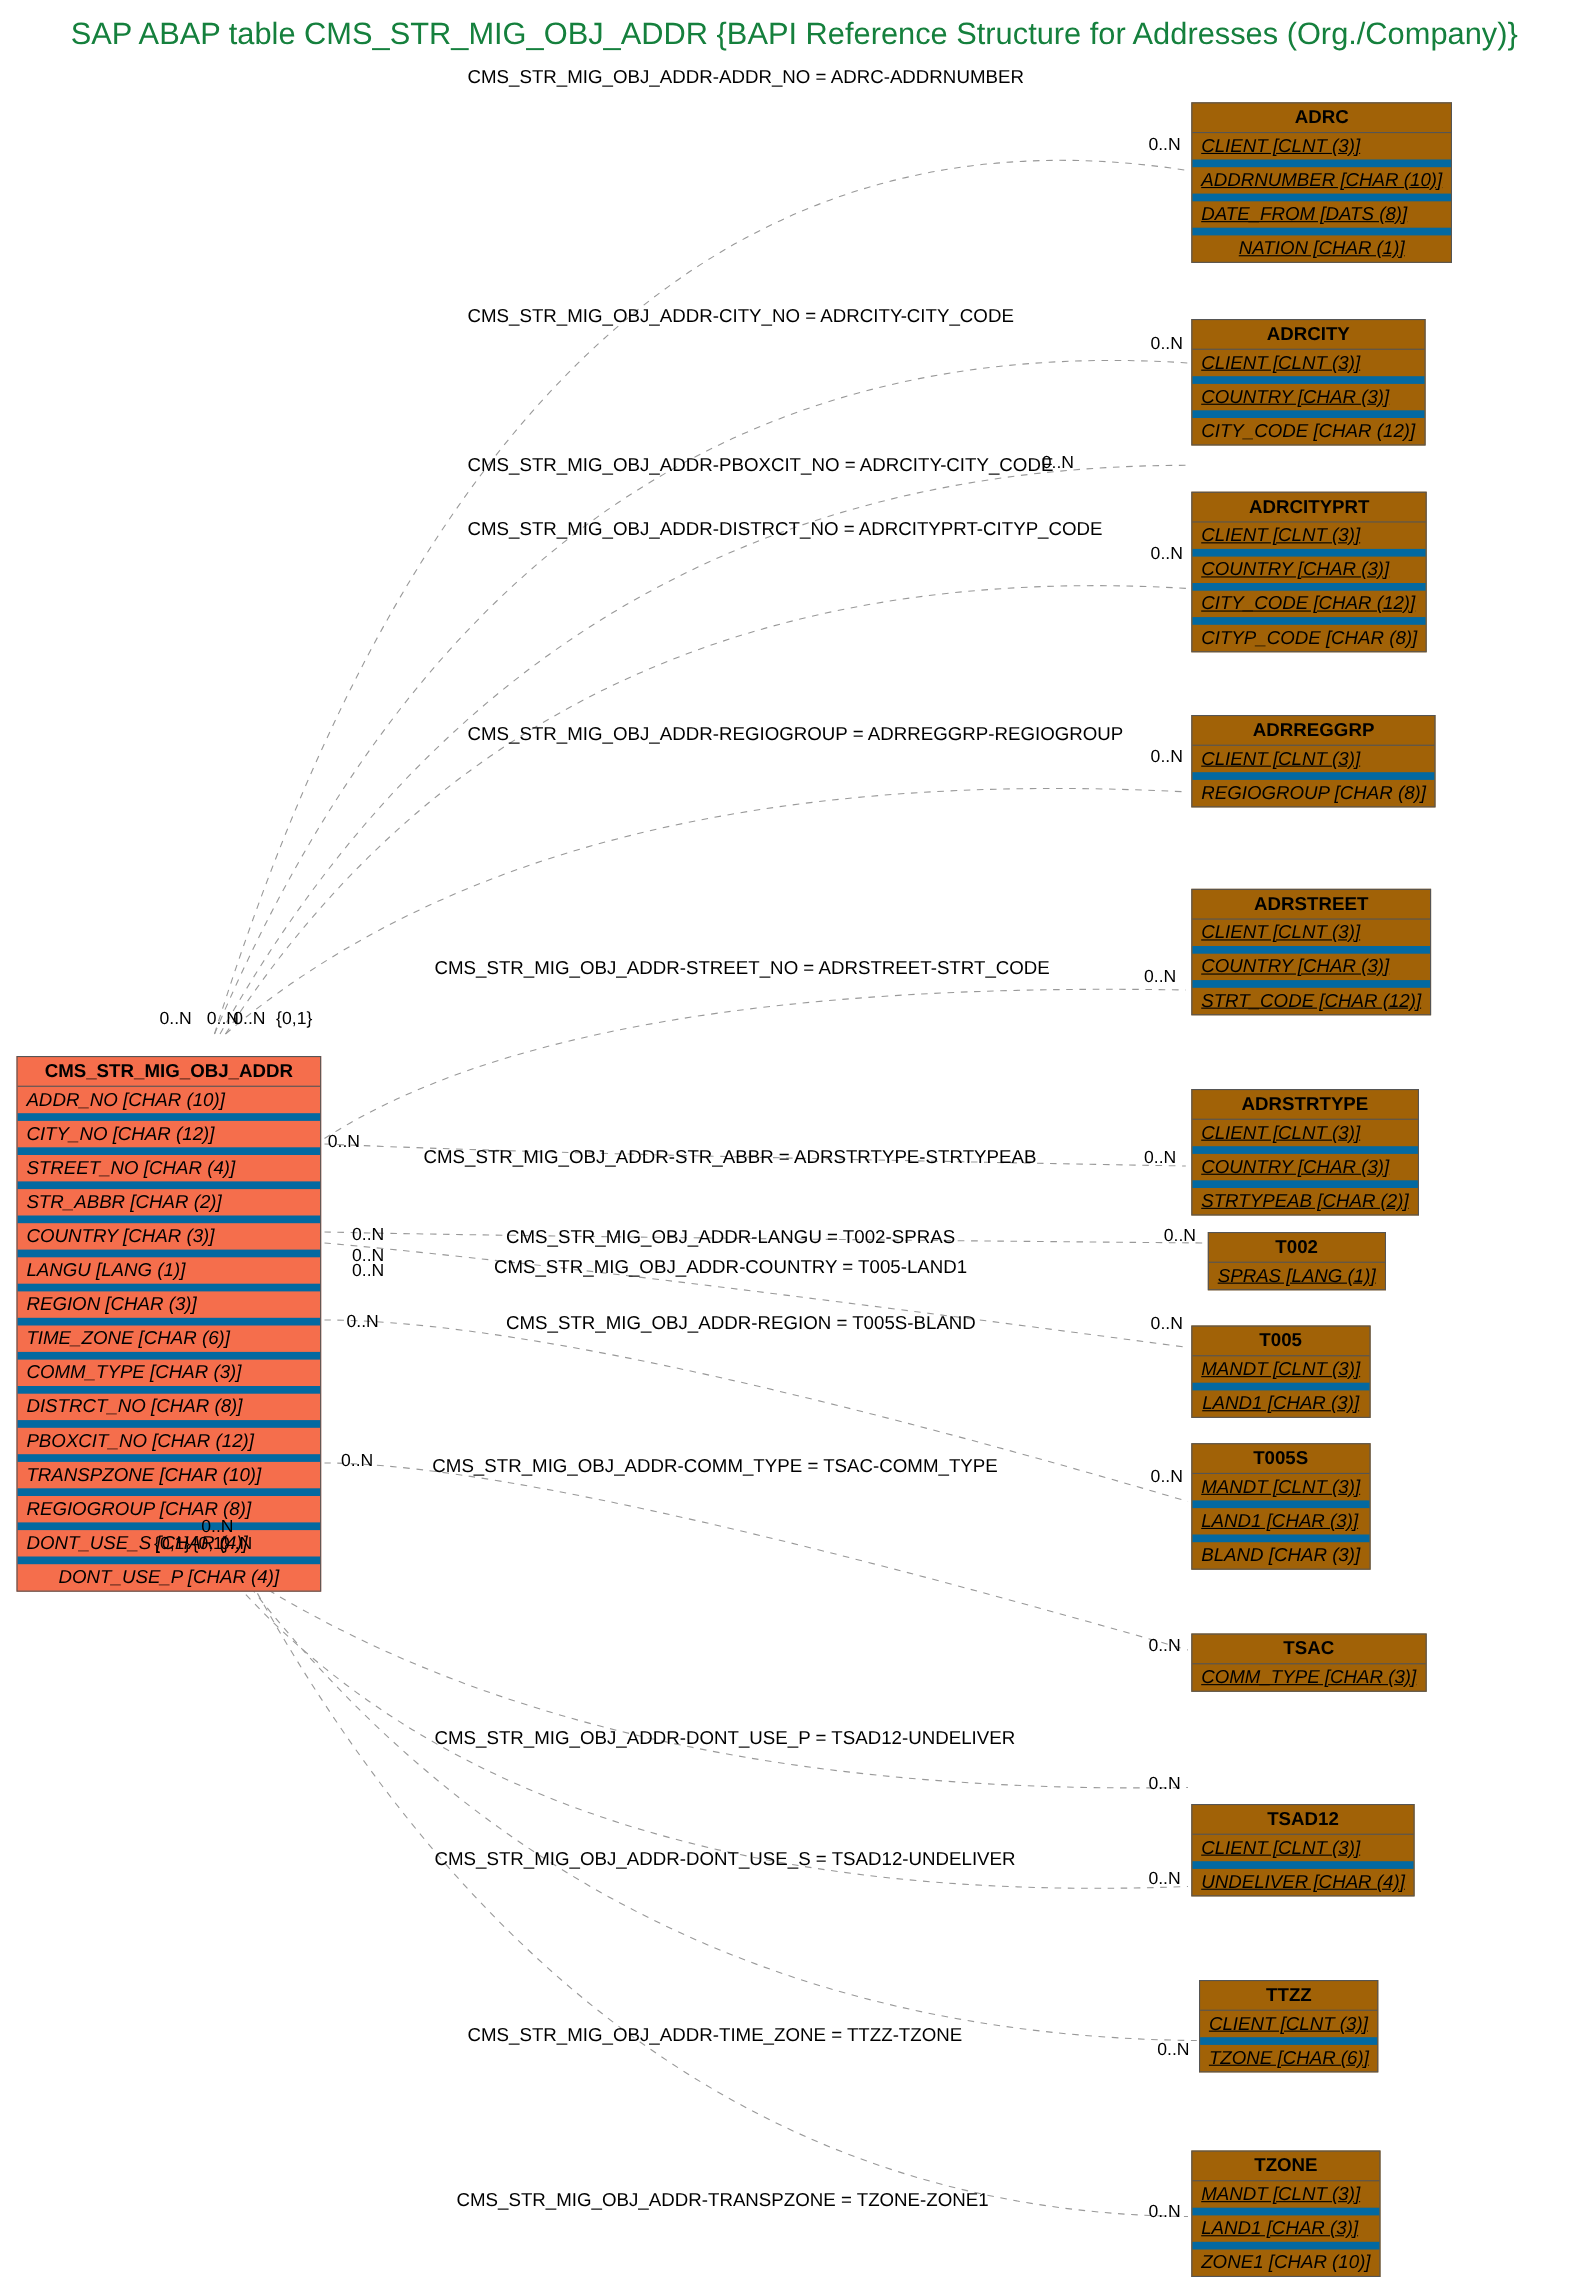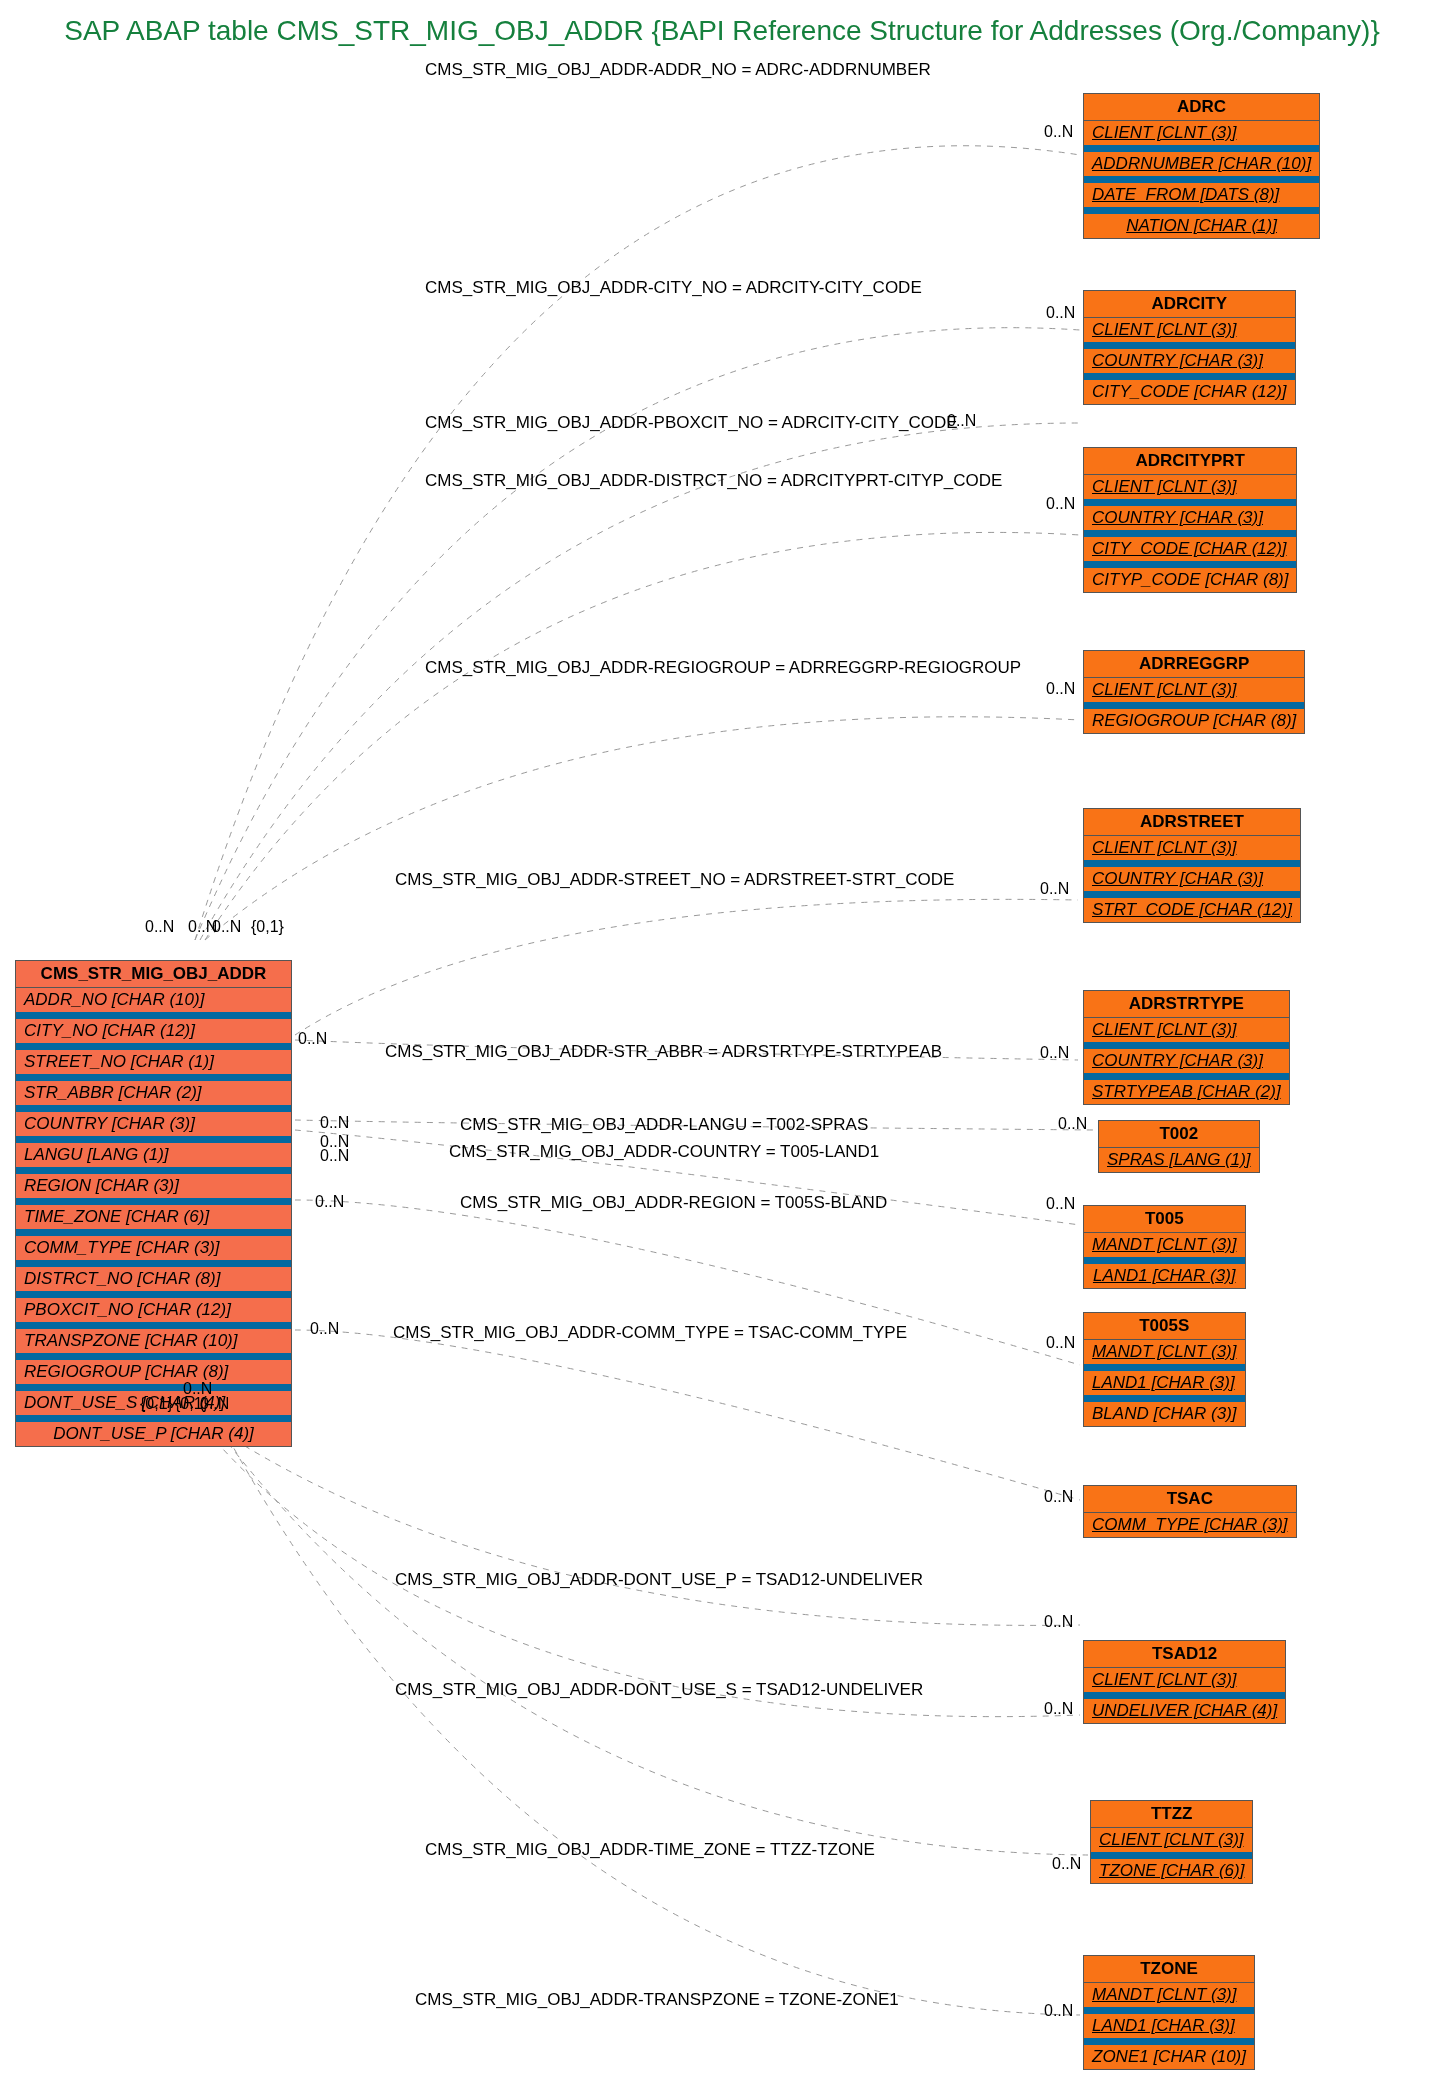--- a/index.html
+++ b/index.html
@@ -33,21 +33,21 @@
   }
   .entity .row {
     padding: 2px 8px;
     border-bottom: 7px solid #0369a1;
     white-space: nowrap;
   }
   .entity .row:last-child { border-bottom: none; text-align: center; }
   .italic { font-style: italic; }
   .under { text-decoration: underline; }
   .main-entity { background: #f56e4c; }
-  .ref-entity { background: #f97316; }
+  .ref-entity { background: #a16207; }
   .rel-label {
     position: absolute;
     font-size: 17px;
     color: #000;
     white-space: nowrap;
   }
   .card {
     position: absolute;
     font-size: 16px;
     color: #000;
@@ -85,21 +85,21 @@
   <path class="conn" d="M 155 1385 Q 480 1635 1080 1625"></path>
   <path class="conn" d="M 170 1385 Q 430 1740 1080 1715"></path>
   <path class="conn" d="M 185 1385 Q 510 1850 1088 1855"></path>
   <path class="conn" d="M 200 1385 Q 520 2010 1080 2015"></path>
 </svg>
 
 <div class="entity main-entity" style="left:15px; top:960px; width:275px">
   <div class="head">CMS_STR_MIG_OBJ_ADDR</div>
   <div class="row italic">ADDR_NO [CHAR (10)]</div>
   <div class="row italic">CITY_NO [CHAR (12)]</div>
-  <div class="row italic">STREET_NO [CHAR (1)]</div>
+  <div class="row italic">STREET_NO [CHAR (4)]</div>
   <div class="row italic">STR_ABBR [CHAR (2)]</div>
   <div class="row italic">COUNTRY [CHAR (3)]</div>
   <div class="row italic">LANGU [LANG (1)]</div>
   <div class="row italic">REGION [CHAR (3)]</div>
   <div class="row italic">TIME_ZONE [CHAR (6)]</div>
   <div class="row italic">COMM_TYPE [CHAR (3)]</div>
   <div class="row italic">DISTRCT_NO [CHAR (8)]</div>
   <div class="row italic">PBOXCIT_NO [CHAR (12)]</div>
   <div class="row italic">TRANSPZONE [CHAR (10)]</div>
   <div class="row italic">REGIOGROUP [CHAR (8)]</div>

